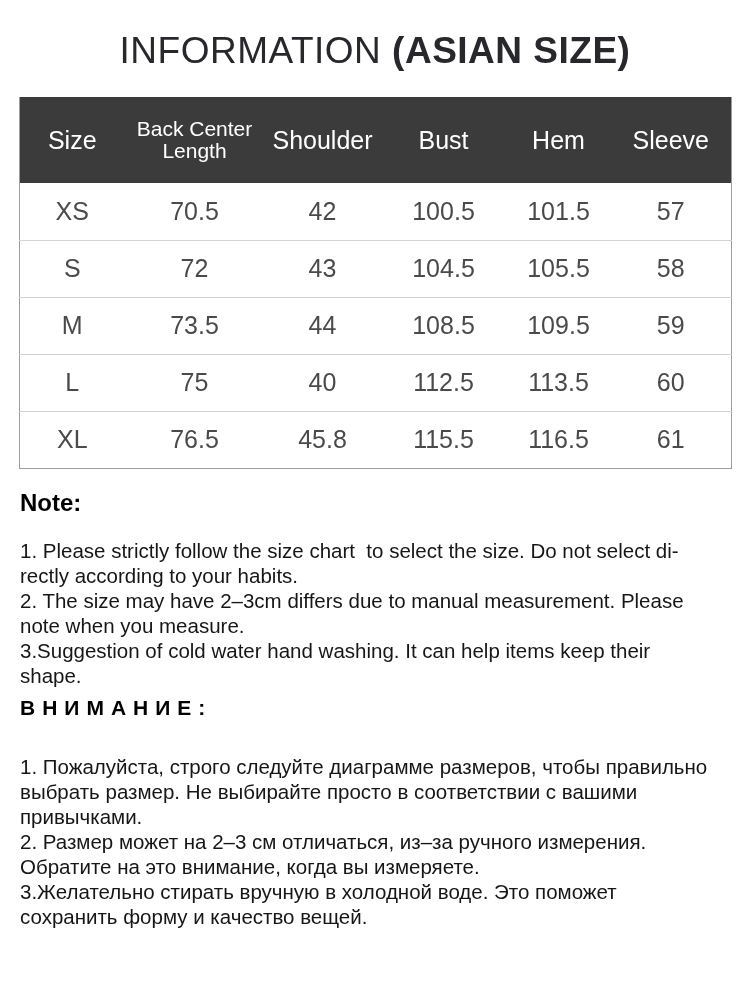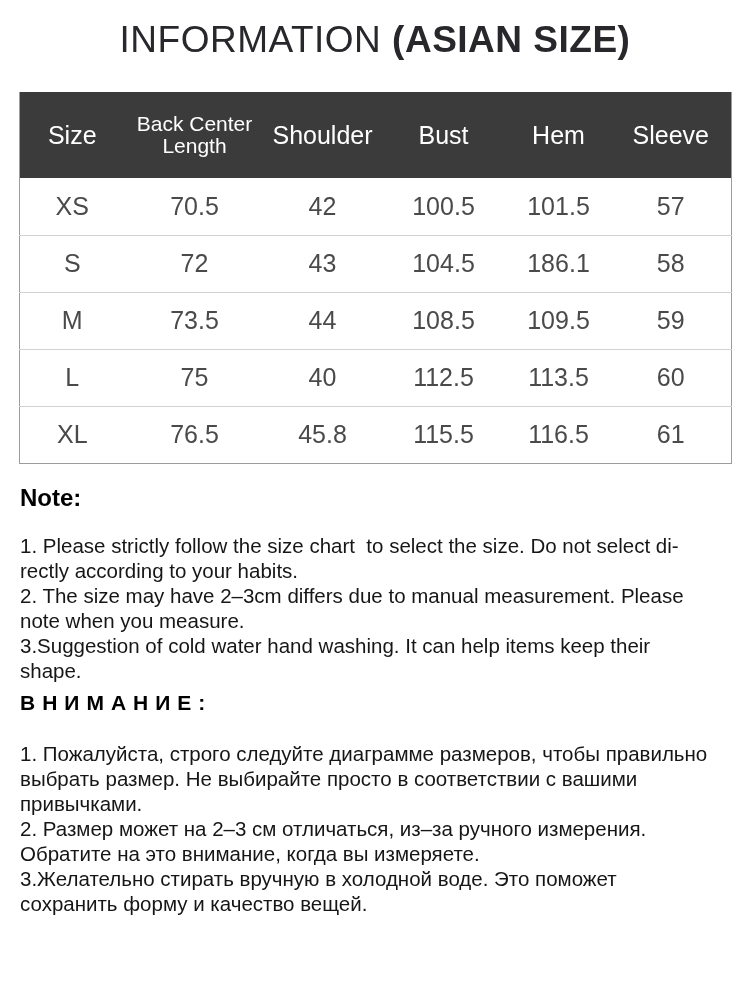--- a/index.html
+++ b/index.html
@@ -9,35 +9,35 @@
     width: 750px;
     height: 1000px;
     background: #ffffff;
     font-family: "Liberation Sans", sans-serif;
     overflow: hidden;
   }
   .page { width: 750px; height: 1000px; position: relative; }
 
   
   .title {
-    padding-top: 18px;
+    padding-top: 29px;
     text-align: center;
     font-size: 37px;
     color: #28282c;
     letter-spacing: 0.5px;
     line-height: 1.2;
     white-space: nowrap;
   }
   .title .light { font-weight: 300; }
   .title .bold  { font-weight: 800; }
 
   
   table.size-table {
     width: 712px;
-    margin: 30px auto 0 auto;
+    margin: 24px auto 0 auto;
     border-collapse: collapse;
     table-layout: fixed;
     border: 1px solid #9c9c9c;
     border-top: none;
   }
   table.size-table th {
     background: #3b3b3b;
     color: #ffffff;
     font-size: 25px;
     font-weight: 500;
@@ -73,21 +73,21 @@
     line-height: 25px;
     white-space: pre-wrap;
   }
   .attention-heading {
     margin-top: 8px;
     font-size: 21px;
     font-weight: 700;
     letter-spacing: 7px;
     color: #000000;
   }
-  .attention-list { margin-top: 26px; }
+  .attention-list { margin-top: 34px; }
 </style>
 </head>
 <body>
 
 <div class="page">
 
   <div class="title">
     <span class="light">INFORMATION </span><span class="bold">(ASIAN SIZE)</span>
   </div>
 
@@ -118,21 +118,21 @@
         <td>42</td>
         <td>100.5</td>
         <td>101.5</td>
         <td>57</td>
       </tr>
       <tr>
         <td>S</td>
         <td>72</td>
         <td>43</td>
         <td>104.5</td>
-        <td>186.1</td>
+        <td>105.5</td>
         <td>58</td>
       </tr>
       <tr>
         <td>M</td>
         <td>73.5</td>
         <td>44</td>
         <td>108.5</td>
         <td>109.5</td>
         <td>59</td>
       </tr>

